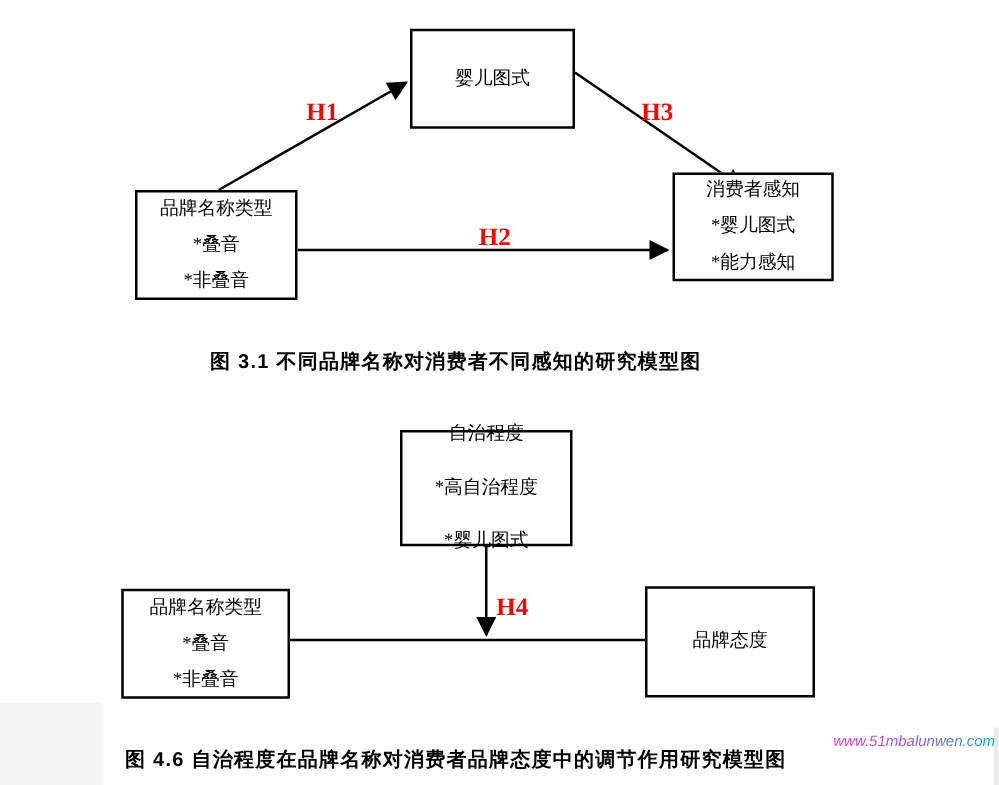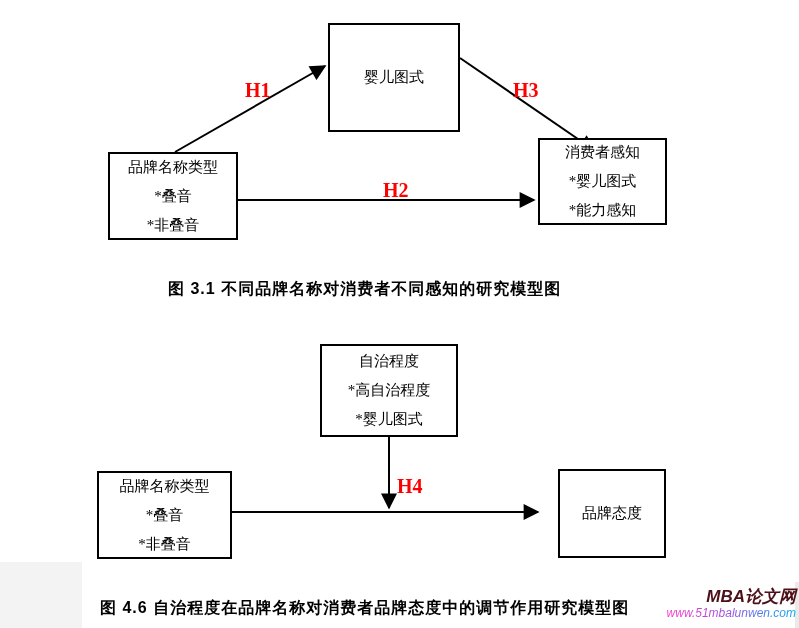--- a/index.html
+++ b/index.html
@@ -24,26 +24,26 @@
     box-sizing:border-box;
     border:2px solid #000000;
     background:#ffffff;
     display:flex; flex-direction:column;
     justify-content:center; align-items:center;
     font-family:"Liberation Serif", serif;
     font-size:15px; color:#000000; text-align:center;
   }
   .box .box-line { line-height:29px; white-space:nowrap; }
 
-  .box-d1-top   { left:328px; top:23px;  width:132px; height:109px; }
+  .box-d1-top   { left:328px; top:23px;  width:132px; height:80px; }
   .box-d1-left  { left:108px; top:152px; width:130px; height:88px; }
   .box-d1-right { left:538px; top:138px; width:129px; height:87px; }
-  .box-d2-top   { left:320px; top:344px; width:138px; height:93px; }
+  .box-d2-top   { left:320px; top:344px; width:138px; height:93px;gap:14px; }
   .box-d2-left  { left:97px;  top:471px; width:135px; height:88px; }
-  .box-d2-right { left:558px; top:469px; width:108px; height:89px; }
+  .box-d2-right { left:516px; top:469px; width:136px; height:89px; }
 
   .hlabel {
     position:absolute;
     font-family:"Liberation Serif", serif;
     font-weight:bold; font-size:20px;
     color:#ff0000; line-height:1;
   }
   .hlabel-h1 { left:245px; top:80px; }
   .hlabel-h2 { left:383px; top:180px; }
   .hlabel-h3 { left:513px; top:80px; }
@@ -129,17 +129,16 @@
 
   <span class="hlabel hlabel-h1">H1</span>
   <span class="hlabel hlabel-h2">H2</span>
   <span class="hlabel hlabel-h3">H3</span>
   <span class="hlabel hlabel-h4">H4</span>
 
   <div class="caption caption-1">图 3.1 不同品牌名称对消费者不同感知的研究模型图</div>
   <div class="caption caption-2">图 4.6 自治程度在品牌名称对消费者品牌态度中的调节作用研究模型图</div>
 
   <div class="watermark">
-    <div class="wm-title">MBA论文网</div>
     <div class="wm-url">www.51mbalunwen.com</div>
   </div>
 
 </div>
 
 </body></html>

